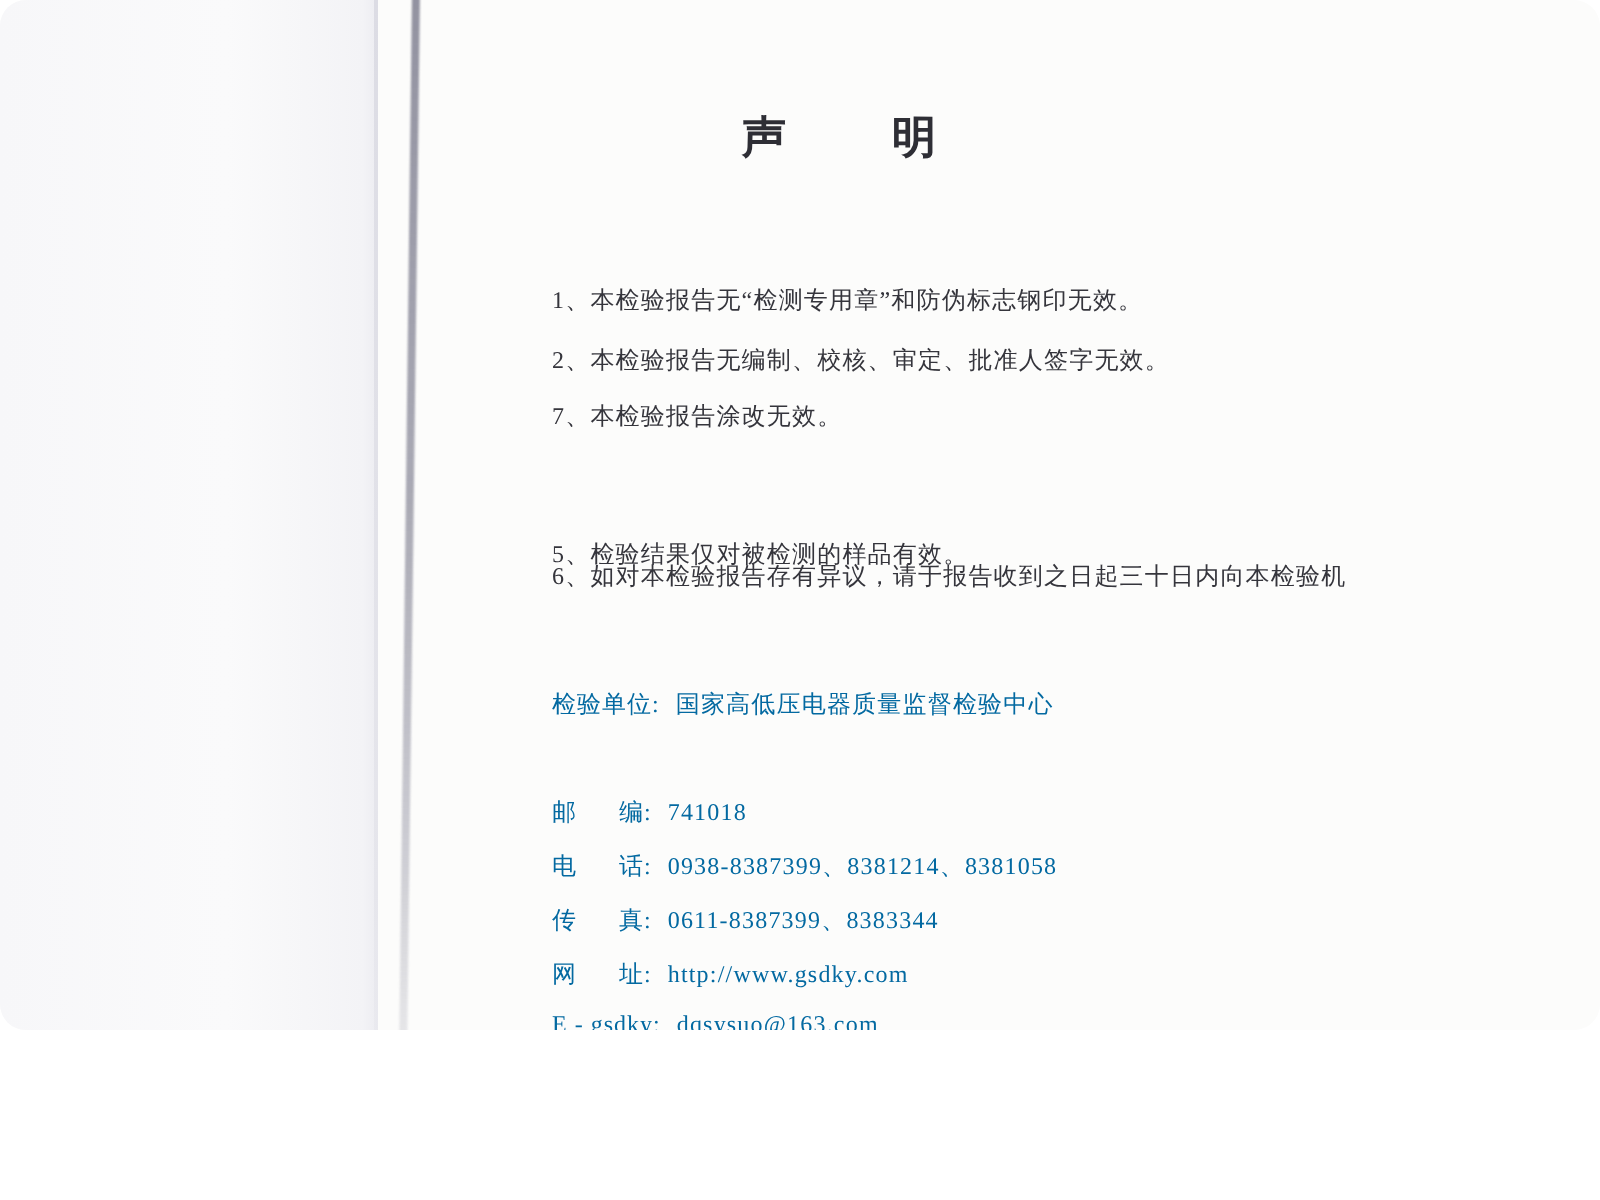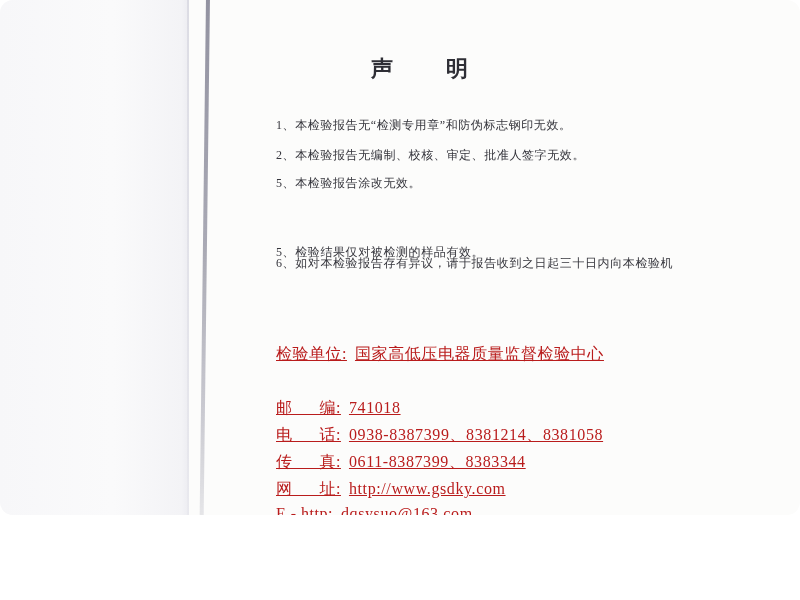--- a/index.html
+++ b/index.html
@@ -66,29 +66,29 @@
     white-space: pre;
     letter-spacing: 1px;
   }
   .st-line {
     position: absolute;
     left: 246px;
     font-size: 12px;
     color: #35353c;
     letter-spacing: 0.6px;
     white-space: nowrap;
+    margin-top: 25px;
   }
   .st-line.indent { left: 276px; }
   .contact-row {
     position: absolute;
     left: 276px;
-    font-size: 16px;
-    color: #b91c1c;
+    font-size: 12px;
+    color: #0369a1;
     white-space: nowrap;
-    text-decoration: underline;
   }
   .contact-label {
     white-space: pre;
     letter-spacing: 0.5px;
   }
   .contact-value {
     margin-left: 8px;
     letter-spacing: 0.6px;
   }
 </style>
@@ -99,36 +99,36 @@
 
   <div class="left-zone"></div>
   <div class="edge-line-faint"></div>
   <div class="fold-line"></div>
   <div class="bottom-band"></div>
 
   <div class="page-title">声        明</div>
 
   <div class="st-line indent" style="top:117px">1、本检验报告无“检测专用章”和防伪标志钢印无效。</div>
   <div class="st-line indent" style="top:147px">2、本检验报告无编制、校核、审定、批准人签字无效。</div>
-  <div class="st-line indent" style="top:175px">5、本检验报告涂改无效。</div>
+  <div class="st-line indent" style="top:175px">7、本检验报告涂改无效。</div>
   <div class="st-line indent" style="top:244px">5、检验结果仅对被检测的样品有效。</div>
   <div class="st-line indent" style="top:255px">6、如对本检验报告存有异议，请于报告收到之日起三十日内向本检验机</div>
 
   <div class="contact-row" style="top:344px">
     <span class="contact-label">检验单位:</span><span class="contact-value">国家高低压电器质量监督检验中心</span>
   </div>
   <div class="contact-row" style="top:398px">
     <span class="contact-label">邮      编:</span><span class="contact-value">741018</span>
   </div>
   <div class="contact-row" style="top:425px">
     <span class="contact-label">电      话:</span><span class="contact-value">0938-8387399、8381214、8381058</span>
   </div>
   <div class="contact-row" style="top:452px">
     <span class="contact-label">传      真:</span><span class="contact-value">0611-8387399、8383344</span>
   </div>
   <div class="contact-row" style="top:479px">
     <span class="contact-label">网      址:</span><span class="contact-value">http://www.gsdky.com</span>
   </div>
   <div class="contact-row" style="top:505px">
-    <span class="contact-label">E - http:</span><span class="contact-value">dqsysuo@163.com</span>
+    <span class="contact-label">E - gsdky:</span><span class="contact-value">dqsysuo@163.com</span>
   </div>
 
 </div>
 
 </body></html>

